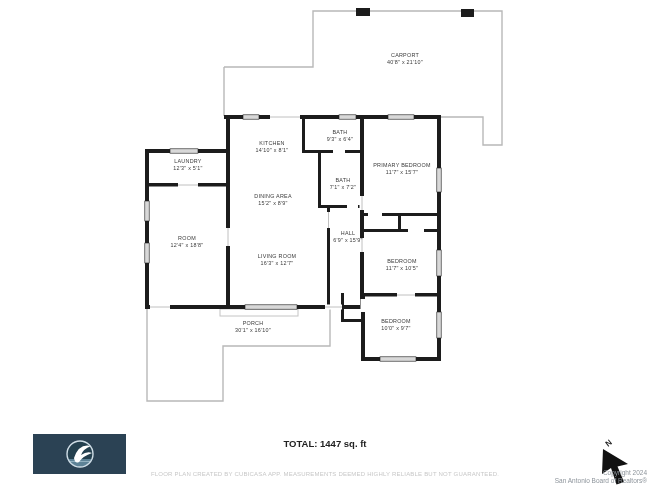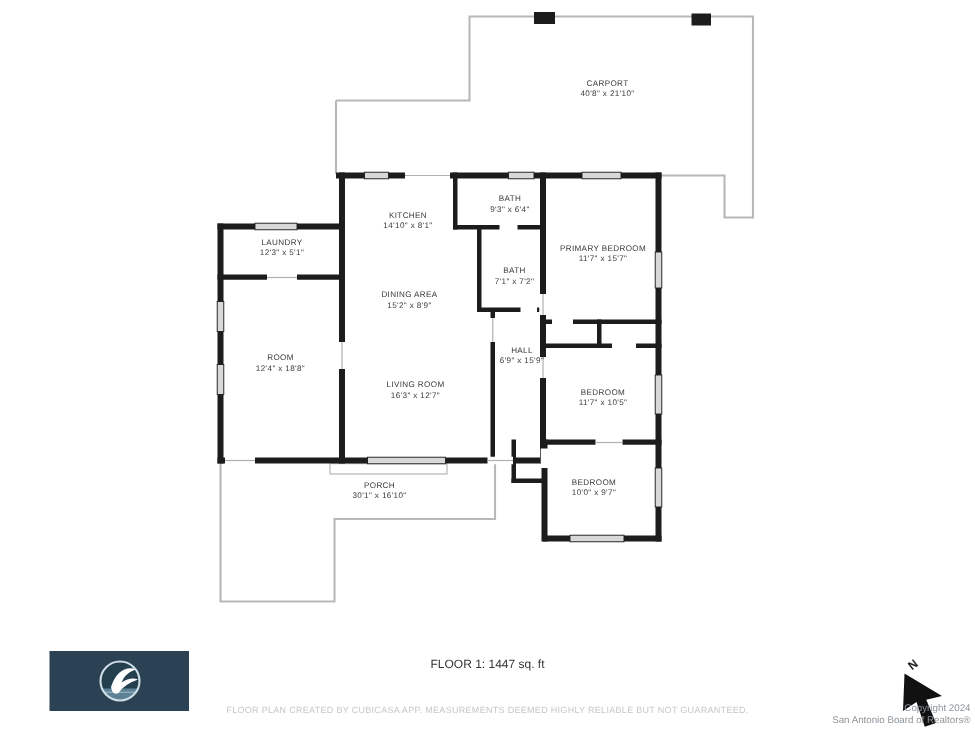--- a/index.html
+++ b/index.html
@@ -130,21 +130,21 @@
       <text class="room-name" x="402" y="263">BEDROOM</text>
       <text class="room-dims" x="402" y="270">11'7" x 10'5"</text>
       <text class="room-name" x="396" y="323">BEDROOM</text>
       <text class="room-dims" x="396" y="330">10'0" x 9'7"</text>
       <text class="room-name" x="253" y="325">PORCH</text>
       <text class="room-dims" x="253" y="332">30'1" x 16'10"</text>
     </g>
   </svg>
 
   <div class="summary">
-    <div class="line">FLOOR 1: 1447 sq. ft</div>
+    <div class="total">TOTAL: 1447 sq. ft</div>
   </div>
   <div class="disclaimer">FLOOR PLAN CREATED BY CUBICASA APP. MEASUREMENTS DEEMED HIGHLY RELIABLE BUT NOT GUARANTEED.</div>
 
   <div class="logo">
     <svg width="36" height="36" viewBox="0 0 36 36">
       <defs>
           <clipPath id="cc">
             <circle cx="18" cy="18" r="13"></circle>
           </clipPath>
         </defs>

